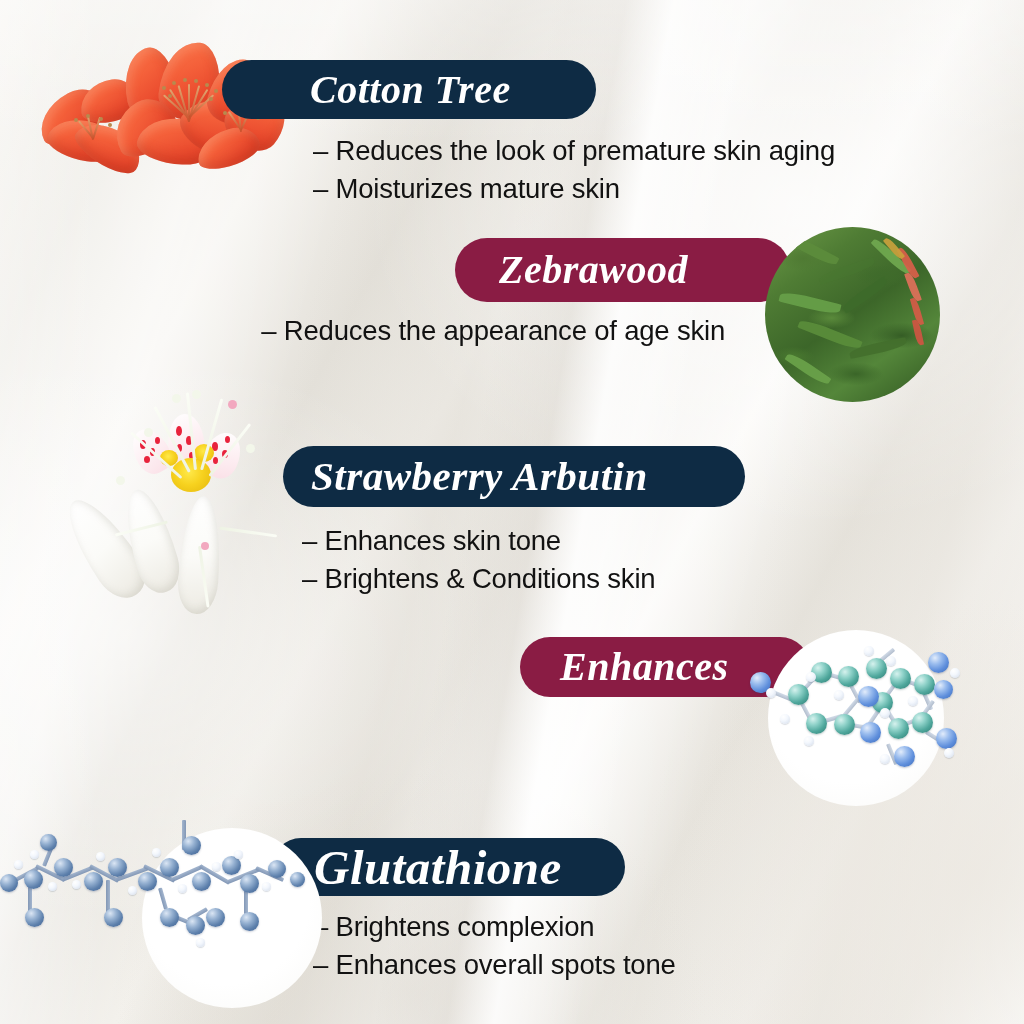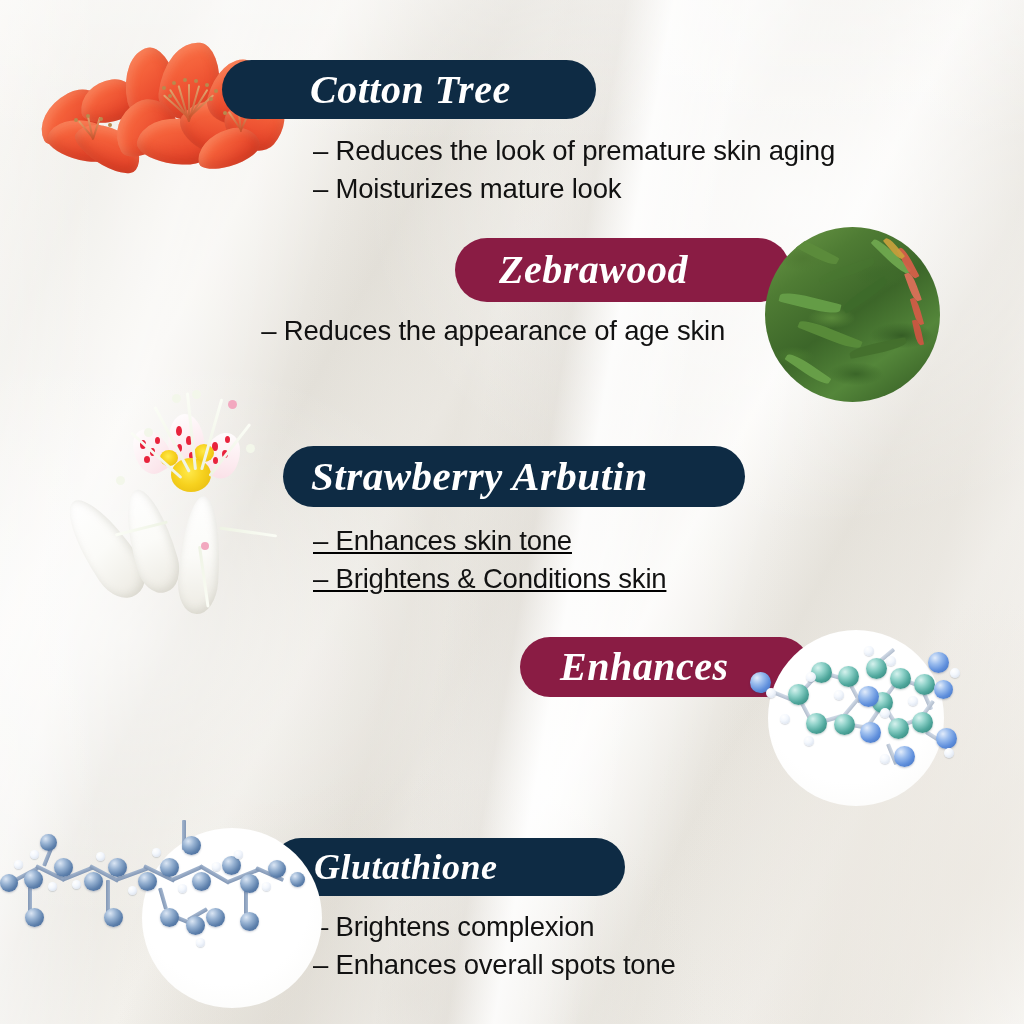--- a/index.html
+++ b/index.html
@@ -310,21 +310,21 @@
         </div>
       </div>
     </div>
 
     <div class="pill" style="left:222px;top:60px;width:374px;height:59px;background:#0e2b44;padding-left:88px;">
       <span class="pill-text" style="font-size:40px;">Cotton Tree</span>
     </div>
 
     <div class="bullets" style="left:313px;top:132px;">
       <div class="bullet">– Reduces the look of premature skin aging</div>
-      <div class="bullet">– Moisturizes mature look</div>
+      <div class="bullet">– Moisturizes mature skin</div>
     </div>
   </div>
 
   <div class="row" style="left:0;top:0;width:1024px;height:400px;">
 
     <div class="pill" style="left:455px;top:238px;width:335px;height:64px;background:#8a1c44;padding-left:44px;">
       <span class="pill-text" style="font-size:40px;">Zebrawood</span>
     </div>
 
     <div class="media circle-photo" style="left:765px;top:227px;width:175px;height:175px;z-index:8;">
@@ -393,21 +393,21 @@
       <div class="filament-tip pink" style="left:152px;top:8px; width:9px;height:9px;"></div>
       <div class="filament-tip" style="left:170px;top:52px; width:9px;height:9px;"></div>
       <div class="filament-tip" style="left:40px; top:84px; width:9px;height:9px;"></div>
       <div class="filament-tip pink" style="left:125px;top:150px;width:8px;height:8px;"></div>
     </div>
 
     <div class="pill" style="left:283px;top:446px;width:462px;height:61px;background:#0e2b44;padding-left:28px;">
       <span class="pill-text" style="font-size:41px;">Strawberry Arbutin</span>
     </div>
 
-    <div class="bullets" style="left:313px;top:522px;text-decoration:underline;">
+    <div class="bullets" style="left:302px;top:522px;">
       <div class="bullet">– Enhances skin tone</div>
       <div class="bullet">– Brightens &amp; Conditions skin</div>
     </div>
   </div>
 
   <div class="row" style="left:0;top:0;width:1024px;height:810px;">
 
     <div class="pill" style="left:520px;top:637px;width:290px;height:60px;background:#8a1c44;padding-left:40px;">
       <span class="pill-text" style="font-size:40px;">Enhances</span>
     </div>
@@ -531,21 +531,21 @@
         <div class="atom white" style="left:152px;top:28px; width:9px;height:9px;"></div>
         <div class="atom white" style="left:178px;top:64px; width:9px;height:9px;"></div>
         <div class="atom white" style="left:212px;top:42px; width:9px;height:9px;"></div>
         <div class="atom white" style="left:234px;top:30px; width:9px;height:9px;"></div>
         <div class="atom white" style="left:262px;top:62px; width:9px;height:9px;"></div>
         <div class="atom white" style="left:196px;top:118px;width:9px;height:9px;"></div>
       </div>
     </div>
 
     <div class="pill" style="left:272px;top:838px;width:353px;height:58px;background:#0e2b44;padding-left:42px;">
-      <span class="pill-text" style="font-size:36px;">Glutathione</span>
+      <span class="pill-text" style="font-size:49px;">Glutathione</span>
     </div>
 
     <div class="bullets" style="left:313px;top:908px;">
       <div class="bullet">– Brightens complexion</div>
       <div class="bullet">– Enhances overall spots tone</div>
     </div>
   </div>
 
 </div>
 

